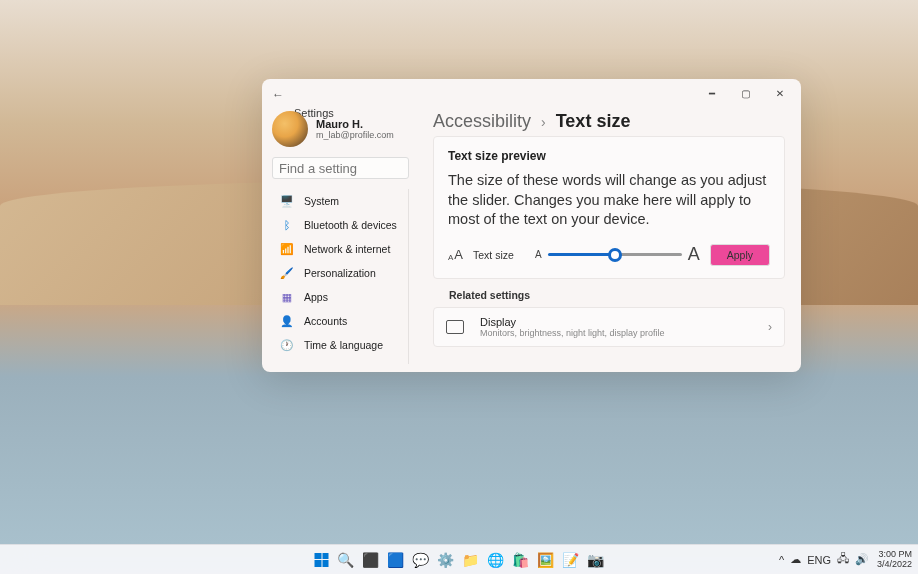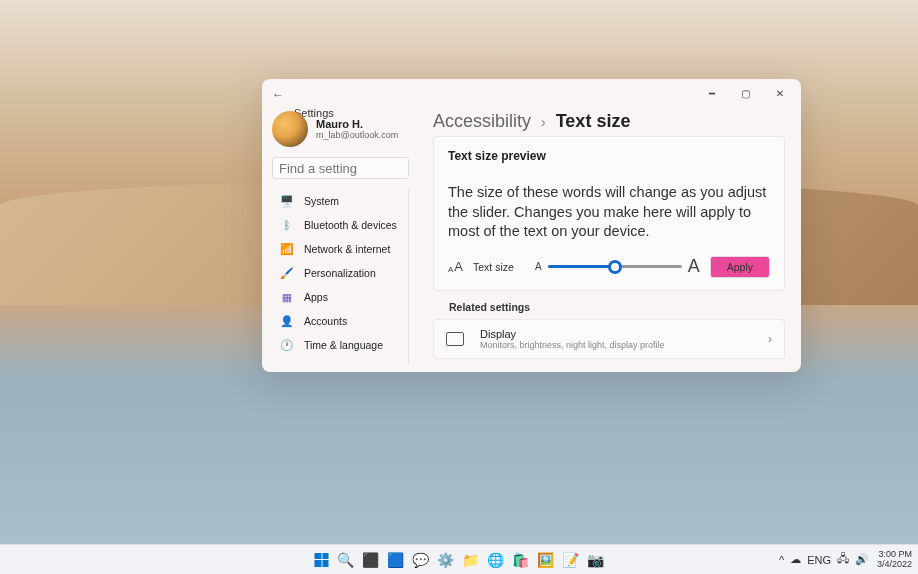--- a/index.html
+++ b/index.html
@@ -29,21 +29,21 @@
 .nav-item { display: flex; align-items: center; gap: 10px; padding: 5px 8px; font-size: 10.5px; color: #222; border-radius: 3px; cursor: pointer; }
 .nav-icon { width: 14px; height: 14px; display: flex; align-items: center; justify-content: center; font-size: 11px; }
 
 .main { flex: 1; padding: 4px 16px 12px 16px; overflow-y: auto; }
 .breadcrumb { display: flex; align-items: center; gap: 10px; margin-bottom: 4px; }
 .bc-link { font-size: 18px; color: #666; font-weight: 400; cursor: pointer; }
 .bc-sep { font-size: 14px; color: #888; }
 .bc-current { font-size: 18px; font-weight: 600; color: #222; }
 
 .card { background: #fcfafa; border: 1px solid #eae6e5; border-radius: 4px; padding: 12px 14px; margin-bottom: 10px; }
-.card-title { font-size: 12px; font-weight: 600; color: #222; margin-bottom: 20px; }
+.card-title { font-size: 12px; font-weight: 600; color: #222; margin-bottom: 8px; }
 .preview-text { font-size: 14.5px; line-height: 1.35; color: #333; margin-bottom: 14px; }
 .slider-row { display: flex; align-items: center; gap: 10px; }
 .aa-icon { font-size: 12px; color: #444; display: flex; align-items: flex-end; gap: 1px; }
 .slider-label { font-size: 10.5px; color: #333; flex: 0 0 52px; }
 .a-small { font-size: 10px; color: #444; }
 .a-big { font-size: 18px; color: #444; }
 .slider-wrap { flex: 1; display: flex; align-items: center; gap: 6px; }
 .slider { flex: 1; height: 3px; appearance: none; background: linear-gradient(to right, #1468c7 0%, #1468c7 50%, #999 50%, #999 100%); border-radius: 2px; outline: none; }
 .slider::-webkit-slider-thumb { appearance: none; width: 14px; height: 14px; border-radius: 50%; background: #fff; border: 3px solid #1468c7; cursor: pointer; }
 .apply-btn { background: #ec4899; border: 1px solid #ddd; padding: 4px 16px; font-size: 10.5px; border-radius: 3px; cursor: pointer; color: #333; }
@@ -81,21 +81,21 @@
     <div class="win-btn">━</div>
     <div class="win-btn">▢</div>
     <div class="win-btn close">✕</div>
   </div>
   <div class="window-body">
     <div class="sidebar">
       <div class="profile">
         <div class="avatar"></div>
         <div class="profile-text">
           <div class="name">Mauro H.</div>
-          <div class="email">m_lab@outlook.com</div>
+          <div class="email">m_lab@profile.com</div>
         </div>
       </div>
       <div class="search-box">
         <input placeholder="Find a setting" style="">
         <span class="search-icon">⌕</span>
       </div>
       <div class="nav">
         <div class="nav-item">
             <span class="nav-icon">🖥️</span>
             <span>System</span>

